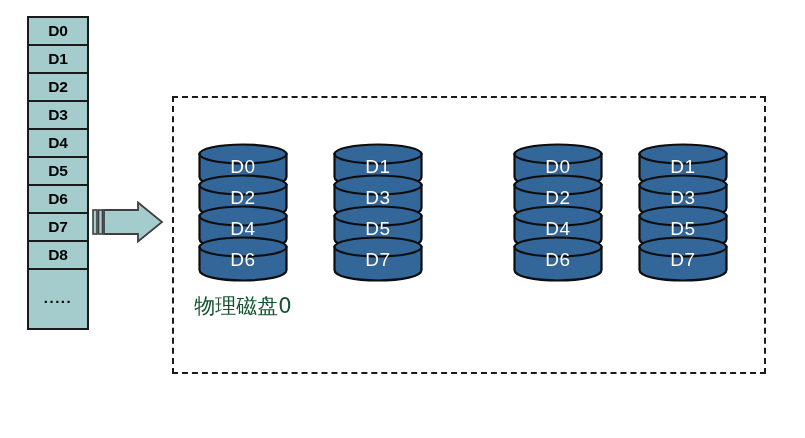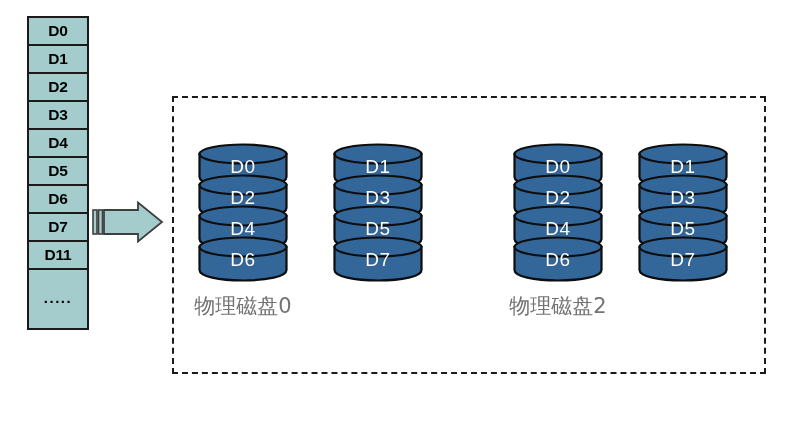--- a/index.html
+++ b/index.html
@@ -116,40 +116,40 @@
     box-sizing: border-box;
     text-shadow: 0 0 1px rgba(0,0,0,0.25);
   }
   .disk-caption {
     position: absolute;
     top: 148px;
     left: -22px;
     width: 136px;
     text-align: center;
     font-size: 21px;
-    color: #737373;
+    color: #14532d;
     white-space: nowrap;
     font-family: "DejaVu Sans", "Liberation Sans", sans-serif;
   }
 </style>
 </head>
 <body>
 
 <div id="canvas">
 
   <div id="logical-stream">
       <div class="stream-cell">D0</div>
       <div class="stream-cell">D1</div>
       <div class="stream-cell">D2</div>
       <div class="stream-cell">D3</div>
       <div class="stream-cell">D4</div>
       <div class="stream-cell">D5</div>
       <div class="stream-cell">D6</div>
       <div class="stream-cell">D7</div>
-      <div class="stream-cell">D11</div>
+      <div class="stream-cell">D8</div>
       <div class="stream-cell ellipsis-cell">.....</div>
     </div>
 
   <div id="distribute-arrow">
     <svg width="72" height="42" viewBox="0 0 72 42" xmlns="http://www.w3.org/2000/svg">
       <g>
         <rect x="1" y="9" width="4" height="24" fill="#a4cccc" stroke="#3f3f3f" stroke-width="1.6"></rect>
         <rect x="6.5" y="9" width="4" height="24" fill="#a4cccc" stroke="#3f3f3f" stroke-width="1.6"></rect>
       </g>
       <path d="M12 9 L46 9 L46 1.5 L70 21 L46 40.5 L46 33 L12 33 Z" fill="#a4cccc" stroke="#3f3f3f" stroke-width="1.8" stroke-linejoin="miter"></path>
@@ -247,21 +247,20 @@
               <div class="cyl-label">D4</div>
             </div>
             <div class="cyl-seg" style="top: 93px; z-index: 13;">
               <svg width="92" height="46" viewBox="0 0 92 46">
                 <path d="M2.5 10 L2.5 33 C2.5 39.5 22 43.5 46 43.5 C70 43.5 89.5 39.5 89.5 33 L89.5 10 Z" fill="#336699" stroke="#0d0d0d" stroke-width="2.2"></path>
                 <ellipse cx="46" cy="10" rx="43.5" ry="9.5" fill="#336699" stroke="#0d0d0d" stroke-width="2.2"></ellipse>
               </svg>
               <div class="cyl-label">D6</div>
             </div>
           </div>
-          <div class="disk-caption">物理磁盘2</div>
         </div>
         <div class="disk" style="left: 463px; top: 46px;">
           <div class="cyl-stack">
             <div class="cyl-seg" style="top: 0px; z-index: 10;">
               <svg width="92" height="46" viewBox="0 0 92 46">
                 <path d="M2.5 10 L2.5 33 C2.5 39.5 22 43.5 46 43.5 C70 43.5 89.5 39.5 89.5 33 L89.5 10 Z" fill="#336699" stroke="#0d0d0d" stroke-width="2.2"></path>
                 <ellipse cx="46" cy="10" rx="43.5" ry="9.5" fill="#336699" stroke="#0d0d0d" stroke-width="2.2"></ellipse>
               </svg>
               <div class="cyl-label">D1</div>
             </div>

